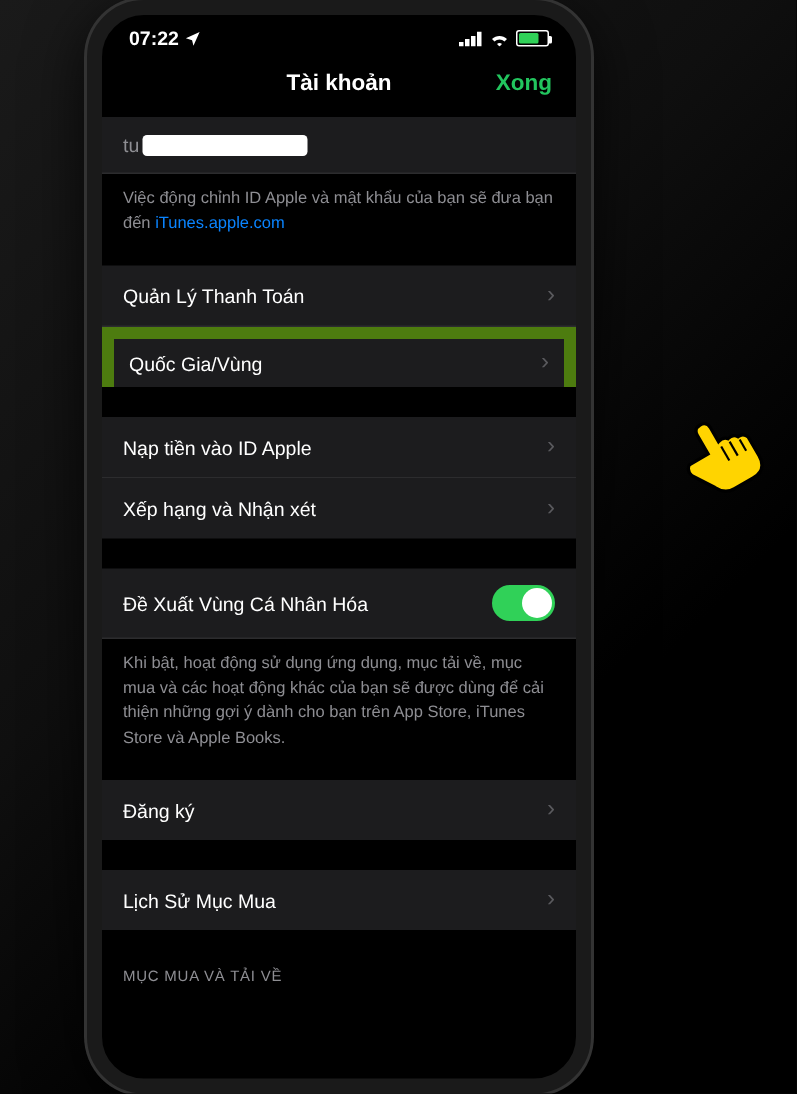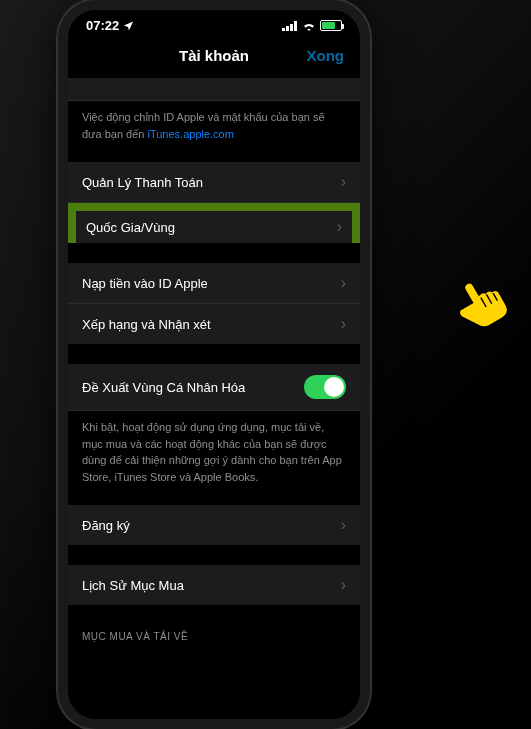--- a/index.html
+++ b/index.html
@@ -13,21 +13,21 @@
   }
   .bg-texture {
     position: absolute;
     inset: 0;
     background: linear-gradient(135deg, #1a1a1a 0%, #0f0f0f 40%, #000 70%);
   }
   .phone {
     position: absolute;
     left: 58px;
     top: 0;
-    width: 312px;
+    width: 336px;
     height: 729px;
     background: #000;
     border-radius: 38px;
     border: 10px solid #1a1a1a;
     box-shadow: 0 0 0 2px #333, 0 10px 40px rgba(0,0,0,0.8);
     overflow: hidden;
   }
   .notch {
     position: absolute;
     top: 0;
@@ -54,21 +54,21 @@
     display: flex;
     align-items: flex-end;
     justify-content: center;
     position: relative;
     padding: 10px 16px 14px;
   }
   .nav-title { color: #fff; font-size: 15px; font-weight: 600; }
   .nav-done {
     position: absolute;
     right: 16px;
-    color: #0369a1;
+    color: #22c55e;
     font-size: 15px;
     font-weight: 600;
   }
   .content { padding: 0; }
   .section { margin-bottom: 20px; }
   .row {
     background: #1c1c1e;
     padding: 11px 14px;
     display: flex;
     justify-content: space-between;
@@ -198,20 +198,24 @@
   </div>
 
   <div class="nav-header">
     <span class="nav-title">Tài khoản</span>
     <span class="nav-done">Xong</span>
   </div>
 
   <div class="content">
     <div class="section">
       <div class="row">
+        <span style="display:flex;align-items:center;gap:2px">
+          <span class="row-value">tu</span>
+          <span class="row-value masked"></span>
+        </span>
       </div>
       <div class="footer-text">
         <span>Việc động chỉnh ID Apple và mật khẩu của bạn sẽ đưa bạn đến </span><a href="#">iTunes.apple.com</a>
       </div>
     </div>
 
     <div class="section">
       <div class="row">
         <span class="row-label">Quản Lý Thanh Toán</span>
         <span class="chevron">›</span>

